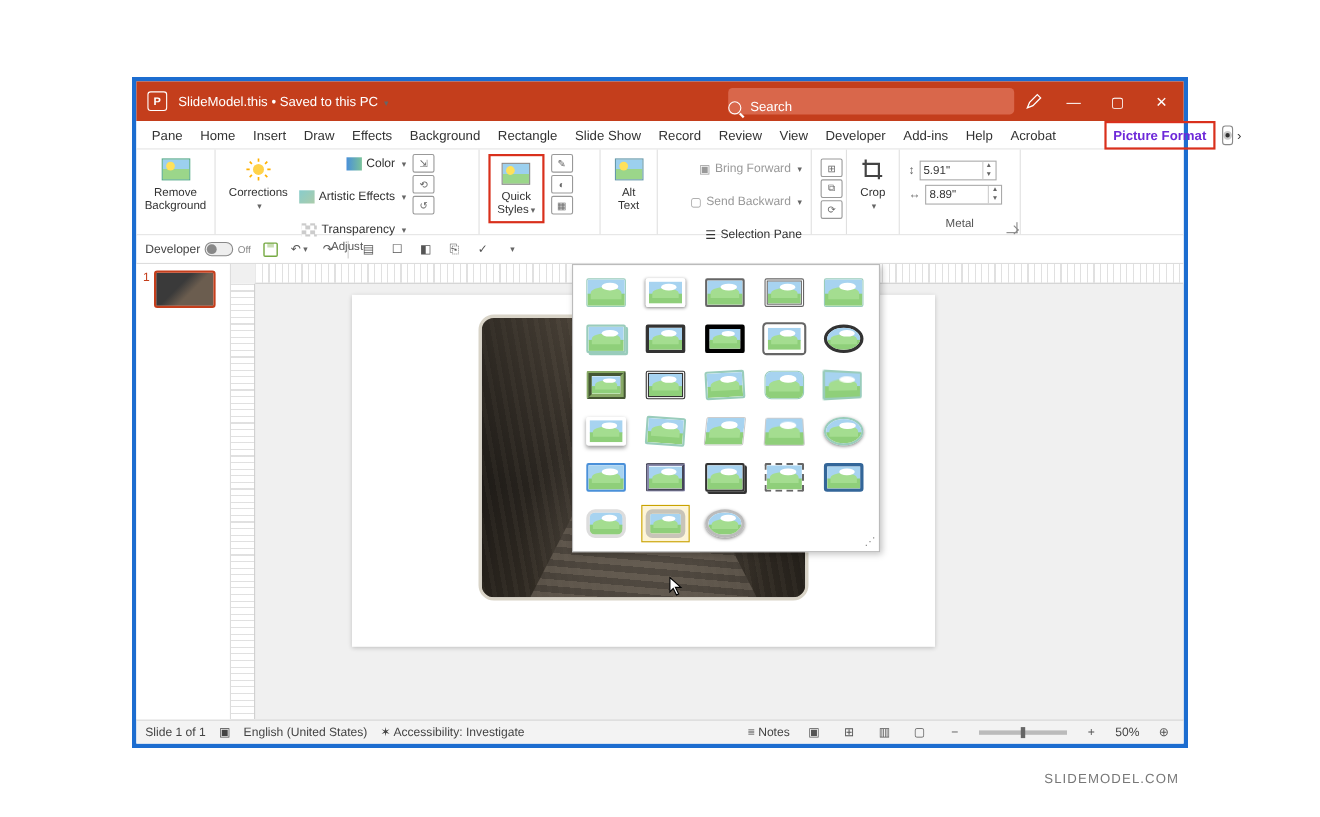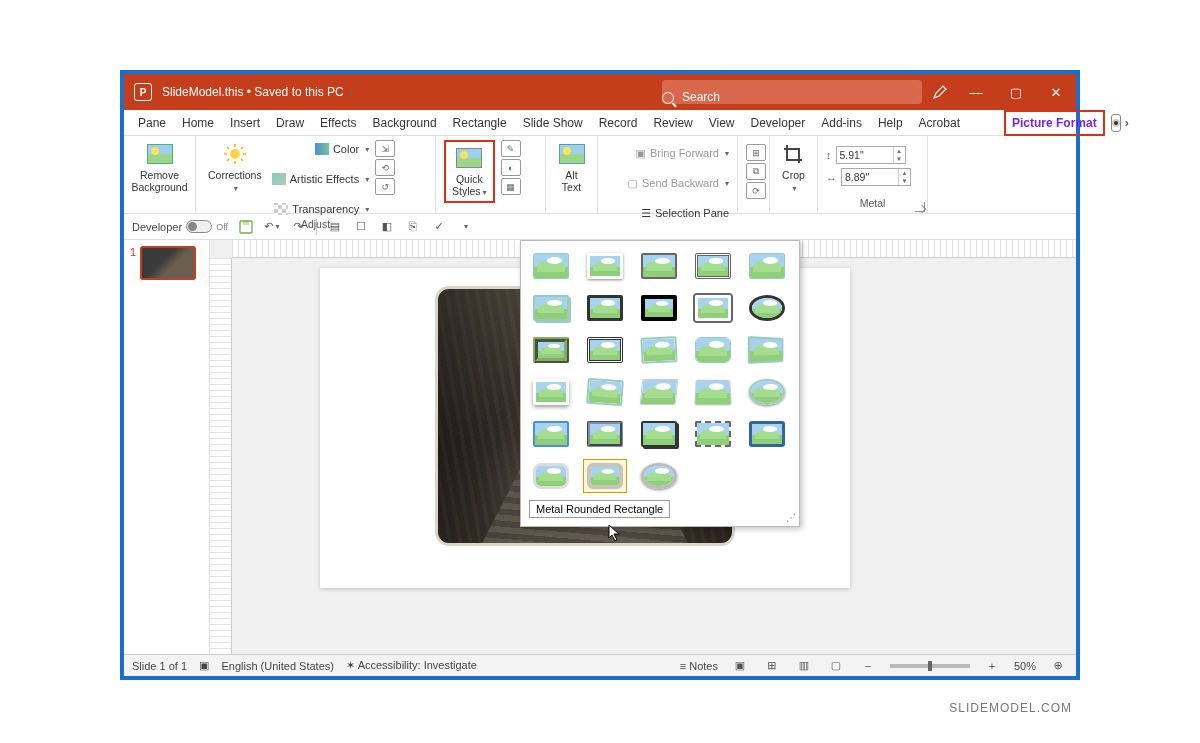--- a/index.html
+++ b/index.html
@@ -538,23 +538,20 @@
             <div class="gitem">
               <div class="thumb-img" style="border: 3px solid rgb(187, 187, 187); border-radius: 50%; box-shadow: rgb(136, 136, 136) 0px 1px 3px;">
                 <div class="sky"></div>
                 <div class="land"></div>
                 <div class="cloud"></div>
               </div>
             </div>
             <div style="visibility: hidden;"></div>
             <div style="visibility: hidden;"></div>
           </div>
-        <div class="tooltip-row">
-          <span class="tooltip">Metal Rounded Rectangle</span>
-        </div>
         <div class="resize-grip">⋰</div>
       </div>
       <div class="cursor-arrow" style="top:286px;left:400px">
         <svg width="14" height="18" viewBox="0 0 14 18">
             <path d="M1 1 L1 14 L4 11 L7 17 L9 16 L6 10 L11 10 Z" fill="#fff" stroke="#000" stroke-width="1"></path>
           </svg>
       </div>
     </div>
   </div>
 

